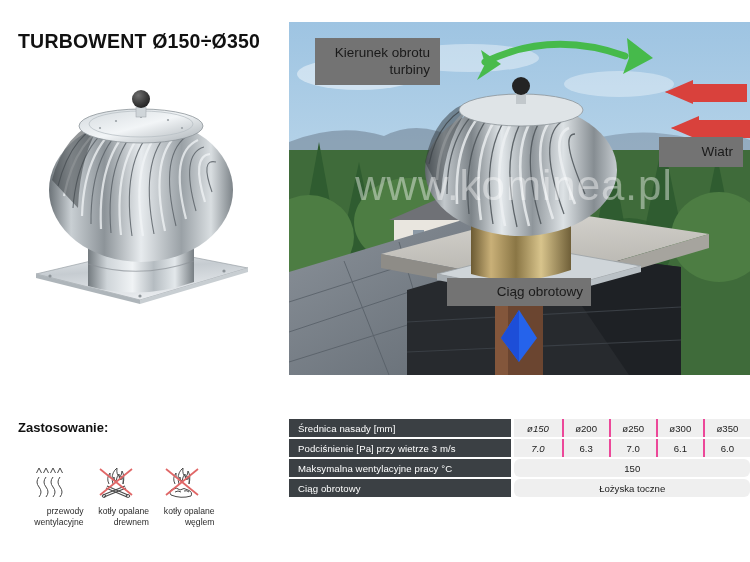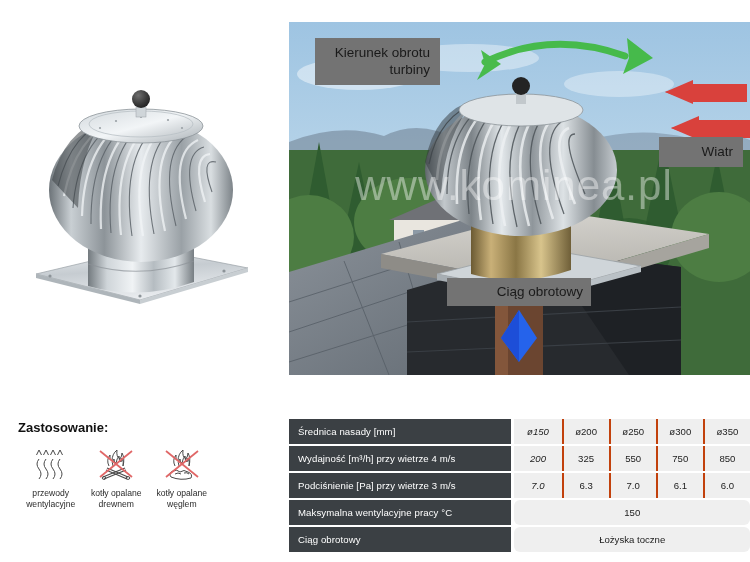--- a/index.html
+++ b/index.html
@@ -54,56 +54,57 @@
     font-size: 42px; color: rgba(255,255,255,0.42);
     letter-spacing: 1px; font-weight: 400;
     pointer-events: none; user-select: none;
   }
 
   
   .appl {
     position: absolute; left: 18px; top: 420px;
     width: 262px;
   }
-  .appl-title { font-size: 13px; font-weight: bold; color: #111; margin-bottom: 10px; }
+  .appl-title { font-size: 13px; font-weight: bold; color: #111; margin-bottom: 28px; }
   .appl-row { display: flex; width: 262px; }
-  .appl-item { width: 65.5px; text-align: center; }
+  .appl-item { width: 65.5px; text-align: right; }
   .appl-icon { height: 36px; display: flex; align-items: flex-end; justify-content: center; }
   .appl-label {
     margin-top: 7px; font-size: 8.6px; line-height: 11px;
     color: #2b2b2b; white-space: pre-line;
   }
 
   
   .spec {
     position: absolute; left: 289px; top: 417px;
     width: 461px;
     border-collapse: separate; border-spacing: 0 2px;
     font-size: 9.6px;
   }
   .spec td { height: 18px; vertical-align: middle; }
   .lbl {
     background: #3b4044; color: #ffffff;
-    padding: 7px 9px; width: 222px;
+    padding: 0 9px; width: 222px;
     font-size: 9.6px; letter-spacing: .1px;
   }
   .gap { width: 3px; background: #ffffff; padding: 0; }
   .val {
     background: #efefef; color: #222;
     text-align: center; width: 47px;
-    border-left: 2px solid #c2410c;
+    border-left: 2px solid #ec4899;
   }
   .val.first { border-left: none; font-style: italic; }
   .val.span { width: auto; border-left: none; border-radius: 6px; }
 </style>
 </head>
 <body>
 
 <div id="root">
 
+  <div class="title">TURBOWENT Ø150÷Ø350</div>
 
   <div class="product-photo">
     <svg class="pp-svg" viewBox="0 0 228 238" xmlns="http://www.w3.org/2000/svg">
       <defs>
         <linearGradient id="steel1" x1="0" y1="0" x2="1" y2="0">
           <stop offset="0" stop-color="#6c7378"></stop>
           <stop offset="0.12" stop-color="#c9cfd3"></stop>
           <stop offset="0.30" stop-color="#8d9499"></stop>
           <stop offset="0.50" stop-color="#e7ebee"></stop>
           <stop offset="0.72" stop-color="#9aa1a6"></stop>
@@ -416,29 +417,20 @@
   <table class="spec">
     <tbody>
       <tr>
         <td class="lbl">Średnica nasady [mm]</td>
         <td class="gap"></td>
         <td class="val first">ø150</td>
         <td class="val">ø200</td>
         <td class="val">ø250</td>
         <td class="val">ø300</td>
         <td class="val">ø350</td>
-      </tr>
-      <tr>
-        <td class="lbl">Wydajność [m³/h] przy wietrze 4 m/s</td>
-        <td class="gap"></td>
-        <td class="val first">200</td>
-        <td class="val">325</td>
-        <td class="val">550</td>
-        <td class="val">750</td>
-        <td class="val">850</td>
       </tr>
       <tr>
         <td class="lbl">Podciśnienie [Pa] przy wietrze 3 m/s</td>
         <td class="gap"></td>
         <td class="val first">7.0</td>
         <td class="val">6.3</td>
         <td class="val">7.0</td>
         <td class="val">6.1</td>
         <td class="val">6.0</td>
       </tr>

